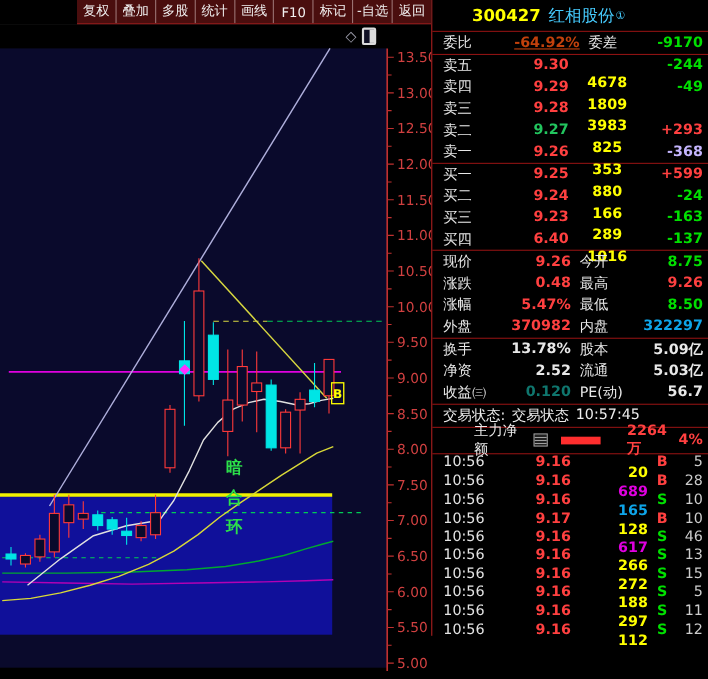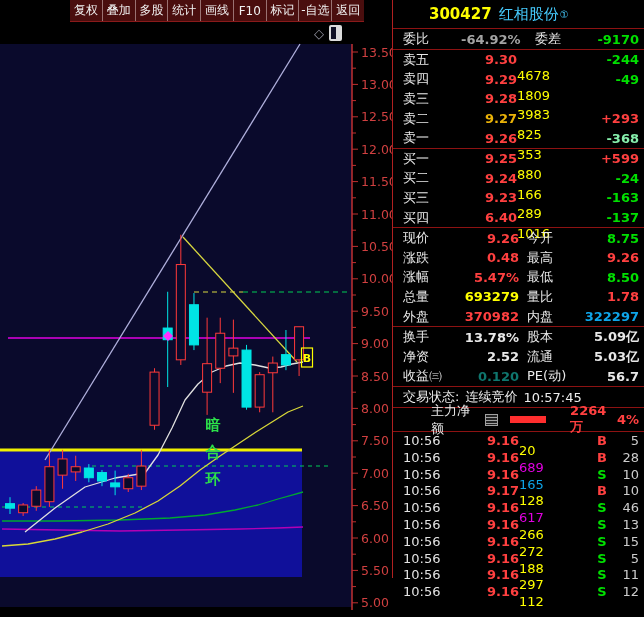--- a/index.html
+++ b/index.html
@@ -1,21 +1,21 @@
 <!DOCTYPE html>
 <html><head>
 <meta charset="utf-8">
 <style>
   html,body{margin:0;padding:0;background:#000;}
   body{width:644px;height:617px;position:relative;overflow:hidden;
        font-family:"DejaVu Sans","Liberation Sans",sans-serif;}
   #root{position:absolute;left:0;top:0;width:644px;height:617px;background:#000;}
 
   
-  .toolbar{position:absolute;left:0;top:0;width:364px;height:22px;display:flex;z-index:6;background:#404040;}
+  .toolbar{position:absolute;left:0;top:0;width:392px;height:22px;display:flex;z-index:6;background:#404040;}
   .tb-spacer{width:70px;height:22px;background:#000;}
   .tb-body{flex:1;background:#4a0e0e;border-bottom:1px solid #8a1a1a;display:flex;align-items:stretch;}
   .tb-btn{flex:1;display:flex;align-items:center;justify-content:center;color:#f2f2f2;
           font-size:12px;white-space:nowrap;border-left:1px solid #9a7272;cursor:default;}
   .tb-btn:first-child{border-left:none;}
 
   
   #chart{position:absolute;left:0;top:0;z-index:1;}
   .chart-icons{position:absolute;left:314px;top:25px;z-index:7;display:flex;gap:5px;align-items:center;}
   .diamond-icon{color:#9a9aa8;font-size:13px;line-height:13px;}
@@ -32,42 +32,42 @@
   .sup{color:#46ccff;font-size:10px;vertical-align:super;margin-left:1px;}
 
   .weibi-row{height:20px;display:flex;align-items:center;padding:0 5px 0 10px;}
   .wb-label{color:#e8e8e8;}
   .wb-val{font-weight:bold;}
   .row-pad{padding:0 5px 0 10px;}
 
   .ob-row{height:19.6px;display:flex;align-items:center;}
   .ob-label{width:36px;color:#e8e8e8;}
   .ob-price{width:78px;text-align:right;font-weight:bold;}
-  .ob-vol{width:70px;text-align:left;font-weight:normal;margin-top:32px;}
+  .ob-vol{width:70px;text-align:center;font-weight:bold;margin-top:32px;}
   .ob-delta{flex:1;text-align:right;font-weight:bold;}
 
   .q-row{height:19.6px;display:flex;align-items:center;}
   .q-l1{width:44px;color:#e8e8e8;}
   .q-v1{width:72px;text-align:right;font-weight:bold;}
   .q-l2{width:58px;color:#e8e8e8;padding-left:8px;box-sizing:border-box;}
   .q-v2{flex:1;text-align:right;font-weight:bold;}
 
   .status-row{height:20px;display:flex;align-items:center;color:#ececec;font-size:13px;gap:6px;}
   .mf-row{height:23px;display:flex;align-items:center;}
   .mf-label{color:#ececec;margin-left:28px;}
   .mf-icon{width:12px;height:10px;border:1px solid #a0a0a0;margin-left:4px;
            background:repeating-linear-gradient(#222 0 2px,#a0a0a0 2px 3px);}
   .mf-bar{width:38px;height:7px;background:#ff2e2e;margin-left:12px;}
   .mf-amount{color:#ff4040;font-weight:bold;margin-left:24px;}
   .mf-pct{flex:1;text-align:right;color:#ff4040;font-weight:bold;}
 
   .tick-row{height:16.8px;display:flex;align-items:center;}
   .t-time{width:46px;color:#e2e2e2;}
   .t-price{width:70px;text-align:right;font-weight:bold;}
-  .t-vol{width:70px;font-weight:normal;margin-top:20px;}
+  .t-vol{width:70px;text-align:right;font-weight:bold;margin-top:20px;}
   .t-side{width:26px;text-align:center;font-weight:bold;}
   .t-count{flex:1;text-align:right;color:#cccccc;}
 </style>
 </head>
 <body>
 
 <div id="root">
 
   <svg id="chart" width="392" height="617">
       <rect x="0" y="0" width="392" height="617" fill="#000"></rect>
@@ -216,21 +216,21 @@
   </div>
 
   <div class="right-panel">
     <div class="rp-header rp-sep">
       <span class="code">300427</span>
       <span class="name">红相股份</span>
       <span class="sup">①</span>
     </div>
     <div class="weibi-row rp-sep">
       <span class="wb-label" style="width:58px;">委比</span>
-      <span class="wb-val" style="width:66px;text-align:left;color:#a3a3a3;">-64.92%</span>
+      <span class="wb-val" style="width:66px;text-align:right;color:#c2410c;text-decoration:underline;">-64.92%</span>
       <span class="wb-label" style="padding-left:8px;">委差</span>
       <span class="wb-val" style="flex:1;text-align:right;color:#00e000;">-9170</span>
     </div>
     <div id="ask-rows" class="rp-sep row-pad">
         <div class="ob-row">
           <span class="ob-label">卖五</span>
           <span class="ob-price" style="color:#ff4040">9.30</span>
           <span class="ob-vol" style="color:#ffff00">4678</span>
           <span class="ob-delta" style="color:#00e000">-244</span>
         </div>
@@ -241,29 +241,29 @@
           <span class="ob-delta" style="color:#00e000">-49</span>
         </div>
         <div class="ob-row">
           <span class="ob-label">卖三</span>
           <span class="ob-price" style="color:#ff4040">9.28</span>
           <span class="ob-vol" style="color:#ffff00">3983</span>
           <span class="ob-delta" style="color:#00e000"></span>
         </div>
         <div class="ob-row">
           <span class="ob-label">卖二</span>
-          <span class="ob-price" style="color:#eab308">9.27</span>
+          <span class="ob-price" style="color:#22c55e">9.27</span>
           <span class="ob-vol" style="color:#ffff00">825</span>
           <span class="ob-delta" style="color:#ff4040">+293</span>
         </div>
         <div class="ob-row">
           <span class="ob-label">卖一</span>
           <span class="ob-price" style="color:#ff4040">9.26</span>
           <span class="ob-vol" style="color:#ffff00">353</span>
-          <span class="ob-delta" style="color:#86efac">-368</span>
+          <span class="ob-delta" style="color:#c4b5fd">-368</span>
         </div>
       </div>
     <div id="bid-rows" class="rp-sep row-pad">
         <div class="ob-row">
           <span class="ob-label">买一</span>
           <span class="ob-price" style="color:#ff4040">9.25</span>
           <span class="ob-vol" style="color:#ffff00">880</span>
           <span class="ob-delta" style="color:#ff4040">+599</span>
         </div>
         <div class="ob-row">
@@ -298,26 +298,20 @@
           <span class="q-l2">最高</span>
           <span class="q-v2" style="color:#ff4040">9.26</span>
         </div>
         <div class="q-row">
           <span class="q-l1">涨幅</span>
           <span class="q-v1" style="color:#ff4040">5.47%</span>
           <span class="q-l2">最低</span>
           <span class="q-v2" style="color:#00e000">8.50</span>
         </div>
         <div class="q-row">
-          <span class="q-l1">总量</span>
-          <span class="q-v1" style="color:#ffff00">693279</span>
-          <span class="q-l2">量比</span>
-          <span class="q-v2" style="color:#ff4040">1.78</span>
-        </div>
-        <div class="q-row">
           <span class="q-l1">外盘</span>
           <span class="q-v1" style="color:#ff4040">370982</span>
           <span class="q-l2">内盘</span>
           <span class="q-v2" style="color:#0ea5e9">322297</span>
         </div>
       </div>
     <div id="quote-g2" class="rp-sep row-pad">
         <div class="q-row">
           <span class="q-l1">换手</span>
           <span class="q-v1" style="color:#e8e8e8">13.78%</span>
@@ -332,21 +326,21 @@
         </div>
         <div class="q-row">
           <span class="q-l1">收益㈢</span>
           <span class="q-v1" style="color:#0f766e">0.120</span>
           <span class="q-l2">PE(动)</span>
           <span class="q-v2" style="color:#e8e8e8">56.7</span>
         </div>
       </div>
     <div class="status-row rp-sep row-pad">
       <span>交易状态:</span>
-      <span>连续竞价</span>
+      <span>交易状态</span>
       <span>10:57:45</span>
     </div>
     <div class="mf-row rp-sep row-pad">
       <span class="mf-label">主力净额</span>
       <span class="mf-icon"></span>
       <span class="mf-bar"></span>
       <span class="mf-amount">2264万</span>
       <span class="mf-pct">4%</span>
     </div>
     <div id="tick-rows" class="row-pad">

